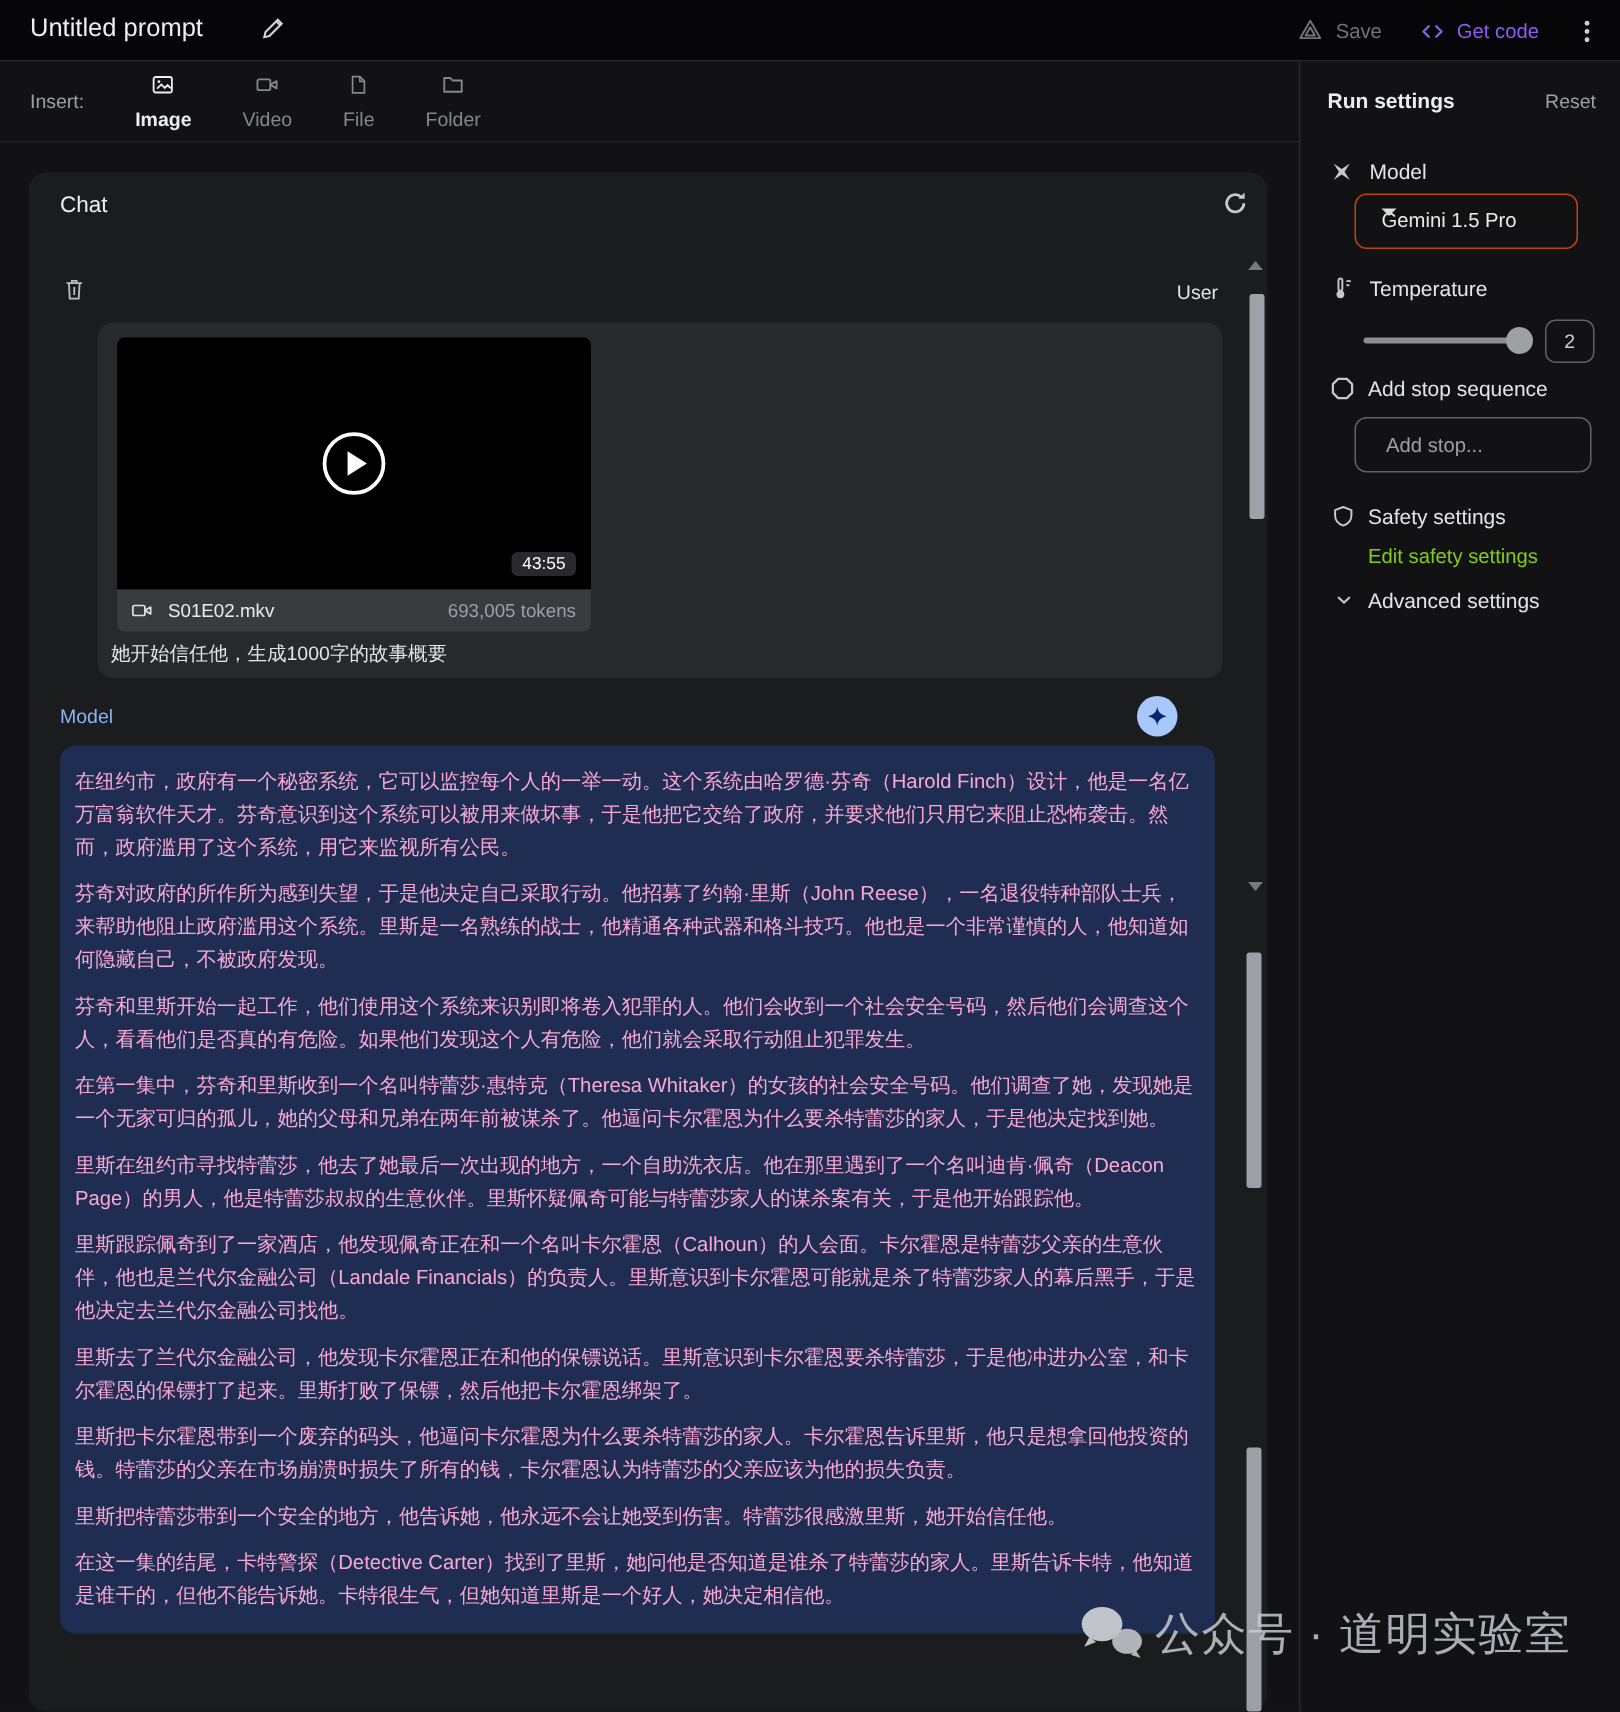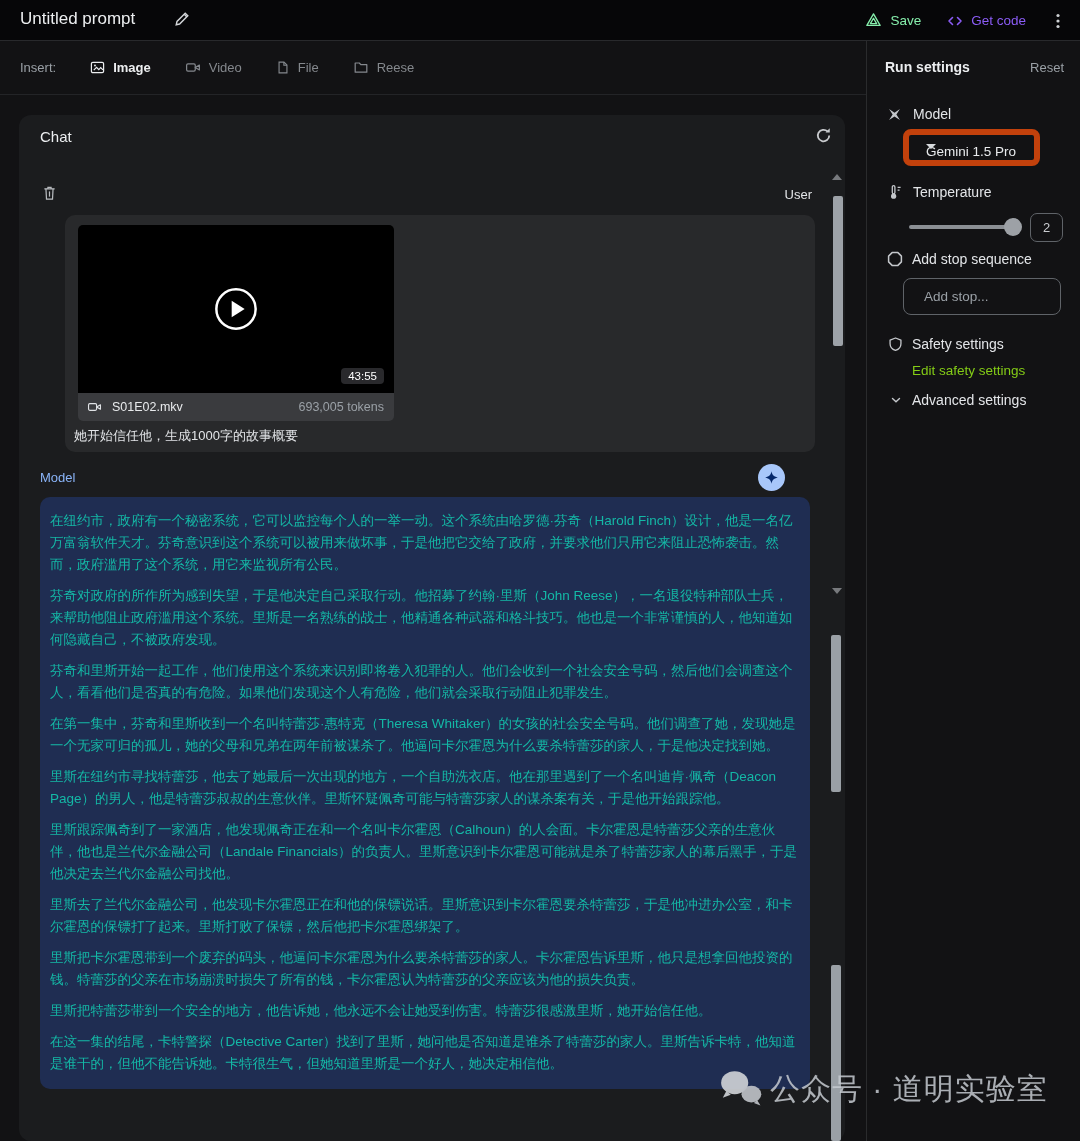--- a/index.html
+++ b/index.html
@@ -8,41 +8,41 @@
   svg { display:block; }
 
   
   #topbar { position:absolute; left:0; top:0; width:1080px; height:41px;
     background:#060608; border-bottom:1px solid #28292c; }
   #page-title { position:absolute; left:20px; top:9px; font-size:17px; font-weight:500; color:#eceef0; }
   #edit-title { position:absolute; left:174px; top:11px; color:#d3d6d9; cursor:pointer; }
   .tb-actions { position:absolute; right:16px; top:0; height:41px; display:flex; align-items:center; gap:26px; }
   .tb-btn { display:flex; align-items:center; gap:8px; background:none; border:none;
     font:13.5px "Liberation Sans","DejaVu Sans",sans-serif; cursor:pointer; }
-  #save-btn { color:#86efac; font-weight:500; }
+  #save-btn { color:#737373; font-weight:500; }
   #getcode-btn { color:#8b5cf6; font-weight:500; }
   #kebab-btn { color:#cdd0d3; padding:2px 4px; }
 
   
   #insertbar { position:absolute; left:0; top:41px; width:866px; height:54px;
     border-bottom:1px solid #232427; display:flex; align-items:center; }
   #insert-label { margin-left:20px; font-size:13px; color:#9aa0a6; }
   .ins-item { display:flex; align-items:center; gap:8px; background:none; border:none;
-    margin-left:34px; font:13px "Liberation Sans","DejaVu Sans",sans-serif; color:#84888d; cursor:pointer; }
+    margin-left:34px; font:13px "Liberation Sans","DejaVu Sans",sans-serif; color:#84888d; cursor:pointer;flex-direction:column; }
   .ins-item.active { color:#eceef0; font-weight:700; }
 
   
   #sidebar { position:absolute; left:866px; top:41px; width:214px; height:1100px;
     border-left:1px solid #2a2b2d; background:#121214; }
   #rs-title { position:absolute; left:18px; top:18px; font-size:14px; font-weight:700; color:#eceef0; }
   #rs-reset { position:absolute; right:16px; top:19px; font-size:13px; color:#9aa0a6; cursor:pointer; }
   .sb-icon { position:absolute; color:#c4c7cb; }
   .sb-label { position:absolute; font-size:14px; font-weight:500; color:#e3e5e8; }
-  #model-select { position:absolute; left:36px; top:88px; width:137px; height:37px;
-    border:6px solid #c2410c; border-radius:8px; background:none; cursor:pointer; }
+  #model-select { position:absolute; left:36px; top:88px; width:149px; height:37px;
+    border:1px solid #c2410c; border-radius:8px; background:none; cursor:pointer; }
   #model-select span { position:absolute; left:17px; top:9px; font-size:13.5px; color:#e8eaec; }
   #model-caret { position:absolute; right:14px; top:16px; width:0; height:0;
     border-left:5px solid transparent; border-right:5px solid transparent; border-top:5px solid #d7dadd; }
   #temp-track { position:absolute; left:42px; top:184px; width:112px; height:4px; border-radius:2px; background:#8b8f94; }
   #temp-track .unfilled { position:absolute; right:0; top:0; width:9px; height:4px; border-radius:2px; background:#4c4e52; }
   #temp-thumb { position:absolute; left:137px; top:177px; width:18px; height:18px; border-radius:50%; background:#9da1a6; cursor:grab; }
   #temp-value { position:absolute; left:163px; top:172px; width:33px; height:29px;
     border:1px solid #5f6368; border-radius:7px; font-size:13px; color:#c9ccd0;
     display:flex; align-items:center; justify-content:center; }
   #stop-input { position:absolute; left:36px; top:237px; width:158px; height:37px;
@@ -72,21 +72,21 @@
   #file-name { font-size:12.5px; color:#e8eaec; margin-left:10px; }
   #file-tokens { font-size:12.5px; color:#9aa0a6; margin-left:auto; margin-right:10px; }
   #user-prompt { position:absolute; left:9px; top:212px; font-size:13px; color:#e3e5e8; }
 
   #model-label { position:absolute; left:21px; top:355px; font-size:13px; font-weight:500; color:#8ab4f8; }
   #spark-btn { position:absolute; left:739px; top:349px; width:27px; height:27px; border-radius:50%;
     background:#a8c7fa; display:flex; align-items:center; justify-content:center; cursor:pointer; }
 
   #model-response { position:absolute; left:21px; top:382px; width:770px;
     background:#1f2d52; border-radius:10px; padding:13px 12px 14px 10px; }
-  #model-response p { font-size:13.5px; line-height:22px; color:#14b8a6; margin-bottom:9px;
+  #model-response p { font-size:13.5px; line-height:22px; color:#f9a8d4; margin-bottom:9px;
     font-family:"Liberation Sans","DejaVu Sans",sans-serif; }
   #model-response p:last-child { margin-bottom:0; }
 
   
   .scroll-thumb { position:absolute; width:10px; border-radius:2px; background:#9da2a8; }
   #scroll-up { position:absolute; left:832px; top:174px; width:0; height:0;
     border-left:5px solid transparent; border-right:5px solid transparent; border-bottom:6px solid #77797d; }
   #scroll-down { position:absolute; left:832px; top:588px; width:0; height:0;
     border-left:5px solid transparent; border-right:5px solid transparent; border-top:6px solid #77797d; }
 
@@ -162,21 +162,21 @@
         </svg>
     </span>
     <span>File</span>
   </button>
   <button class="ins-item">
     <span>
       <svg width="16" height="15" viewBox="0 0 16 16" fill="none" stroke="currentColor" stroke-width="1.3" stroke-linejoin="round">
           <path d="M1.8 3.2h4.4l1.6 1.8h6.4v8H1.8z"></path>
         </svg>
     </span>
-    <span>Reese</span>
+    <span>Folder</span>
   </button>
 </div>
 
 <section id="chat-card">
   <div id="chat-title">Chat</div>
   <span id="refresh-btn">
     <svg width="17" height="17" viewBox="0 0 16 16">
         <path d="M13.4 8a5.4 5.4 0 1 1-1.6-3.8" fill="none" stroke="currentColor" stroke-width="1.7"></path>
         <path d="M13.9 1.2v4h-4z" fill="currentColor"></path>
       </svg>

